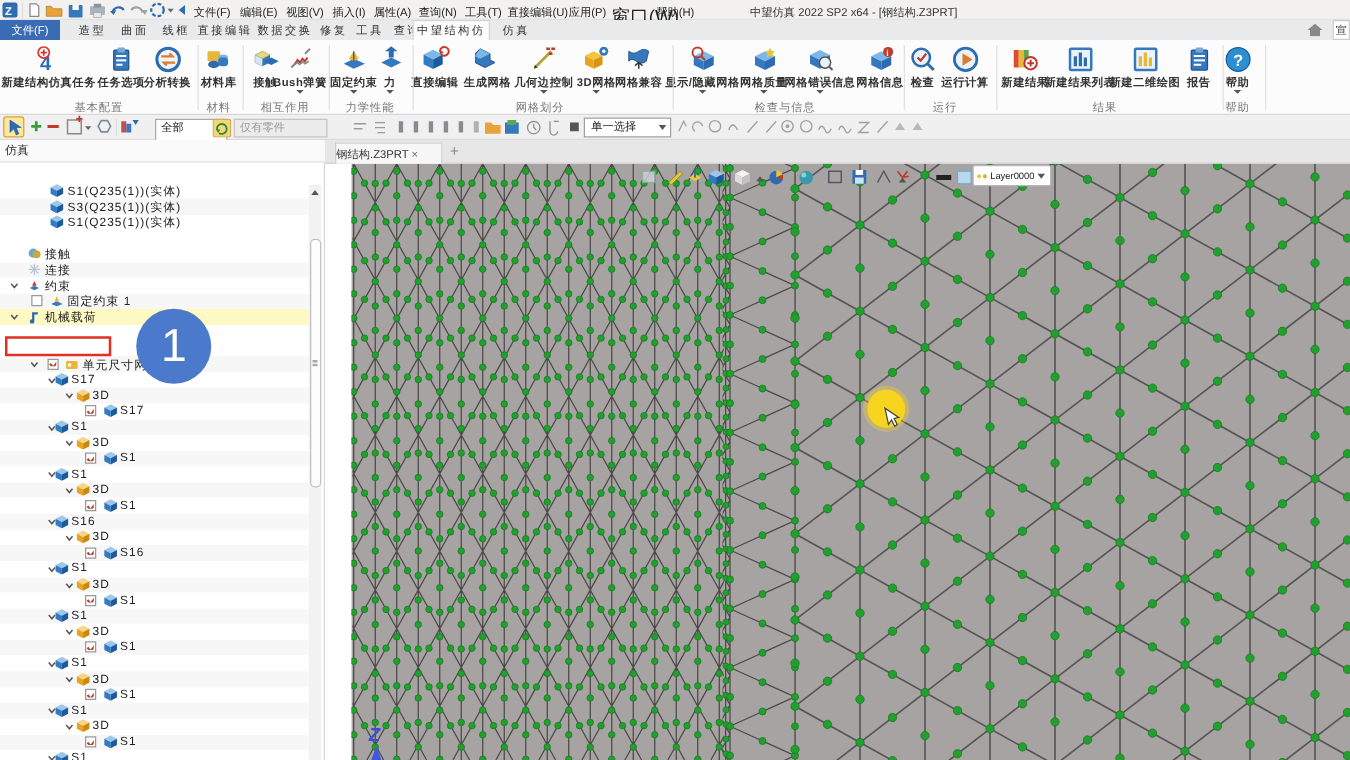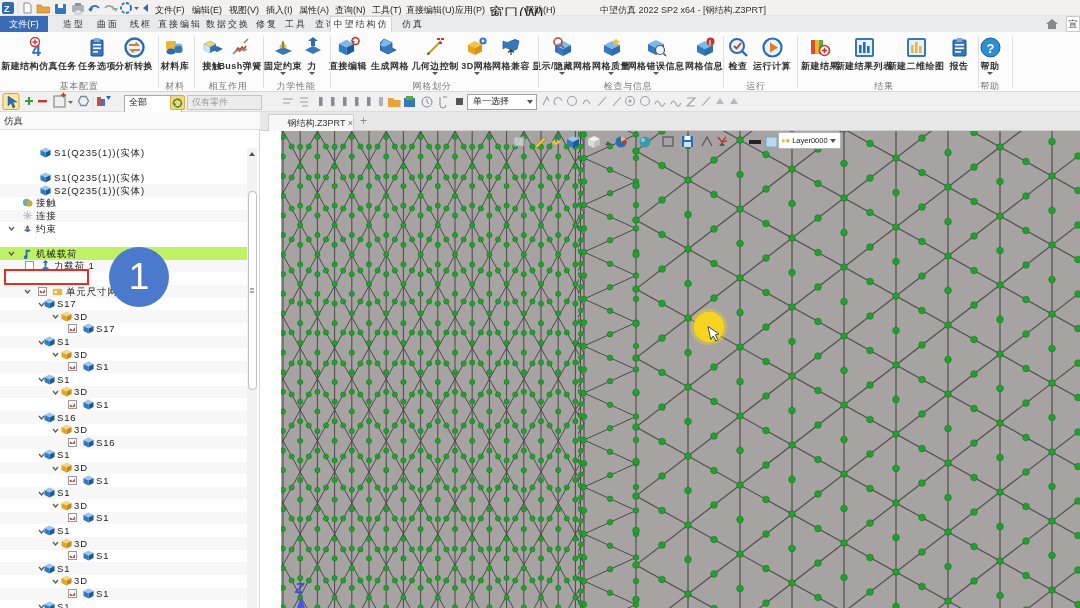--- a/index.html
+++ b/index.html
@@ -299,47 +299,47 @@
         <circle cx="105" cy="9" r="4.5"></circle>
         <path d="M115 12 q2-6 5 0 q2 5 5 -1"></path>
         <path d="M131 12 q2-6 5 0 q2 5 5 -1"></path>
         <path d="M147 6 h8 l-8 8 h8"></path>
         <path d="M162 14 l8-9"></path>
         <path d="M176 12 l4-6 4 6 Z" fill="#b8b8c0" stroke="none"></path>
         <path d="M190 12 l4-6 4 6 Z" fill="#b8b8c0" stroke="none"></path>
       </g>
     </svg>
     <div class="abs" style="left:260px;top:112px;width:820px;height:19px;background:#e7e7e7;border-bottom:1px solid #cfcfcf"></div>
-    <div class="abs" style="left:268px;top:114px;width:86px;height:17px;background:#f7f7f7;border:1px solid #cfcfcf;border-bottom:none;font-size:9px;color:#333;line-height:16px;text-align:right">钢结构.Z3PRT <span style="color:#666">×</span></div>
+    <div class="abs" style="left:268px;top:114px;width:86px;height:17px;background:#f7f7f7;border:1px solid #cfcfcf;border-bottom:none;font-size:9px;color:#333;line-height:16px;text-align:left">钢结构.Z3PRT <span style="color:#666">×</span></div>
     <div class="abs" style="left:360px;top:114px;font-size:12px;color:#888">+</div>
     <div class="abs" style="left:0;top:112px;width:260px;height:496px;background:#fff;border-right:1px solid #d8d8d8"></div>
     <div class="abs" style="left:0;top:112px;width:260px;height:18px;background:#fafafa;border-bottom:1px solid #e0e0e0;font-size:9.5px;color:#333;line-height:17px;padding-left:4px">仿真</div>
     <div class="trow" style="left:0;top:146.5px;background:#fff">
       <svg class="ic" style="left:40px" viewBox="0 0 12 12">
         <path d="M6 0.5 L11.5 3.2 L6 6 L0.5 3.2 Z" fill="#9fc6e8"></path>
         <path d="M0.5 3.2 L6 6 L6 11.5 L0.5 8.7 Z" fill="#2f7bc4"></path>
         <path d="M11.5 3.2 L6 6 L6 11.5 L11.5 8.7 Z" fill="#1c5a9e"></path>
       </svg>
       <span class="ttx" style="left:54px">S1(Q235(1))(实体)</span>
     </div>
+    <div class="trow" style="left:0;top:159.1px;background:#f7f7f7">
+      <svg class="ic" style="left:40px" viewBox="0 0 12 12">
+        <path d="M6 0.5 L11.5 3.2 L6 6 L0.5 3.2 Z" fill="#9fc6e8"></path>
+        <path d="M0.5 3.2 L6 6 L6 11.5 L0.5 8.7 Z" fill="#2f7bc4"></path>
+        <path d="M11.5 3.2 L6 6 L6 11.5 L11.5 8.7 Z" fill="#1c5a9e"></path>
+      </svg>
+      <span class="ttx" style="left:54px">S3(Q235(1))(实体)</span>
+    </div>
     <div class="trow" style="left:0;top:171.7px;background:#fff">
       <svg class="ic" style="left:40px" viewBox="0 0 12 12">
         <path d="M6 0.5 L11.5 3.2 L6 6 L0.5 3.2 Z" fill="#9fc6e8"></path>
         <path d="M0.5 3.2 L6 6 L6 11.5 L0.5 8.7 Z" fill="#2f7bc4"></path>
         <path d="M11.5 3.2 L6 6 L6 11.5 L11.5 8.7 Z" fill="#1c5a9e"></path>
       </svg>
       <span class="ttx" style="left:54px">S1(Q235(1))(实体)</span>
-    </div>
-    <div class="trow" style="left:0;top:184.3px;background:#f7f7f7">
-      <svg class="ic" style="left:40px" viewBox="0 0 12 12">
-        <path d="M6 0.5 L11.5 3.2 L6 6 L0.5 3.2 Z" fill="#9fc6e8"></path>
-        <path d="M0.5 3.2 L6 6 L6 11.5 L0.5 8.7 Z" fill="#2f7bc4"></path>
-        <path d="M11.5 3.2 L6 6 L6 11.5 L11.5 8.7 Z" fill="#1c5a9e"></path>
-      </svg>
-      <span class="ttx" style="left:54px">S2(Q235(1))(实体)</span>
     </div>
     <div class="trow" style="left:0;top:196.9px;background:#fff">
       <svg class="ic" style="left:22px" viewBox="0 0 12 12">
         <circle cx="5" cy="6" r="4" fill="#6aa8c8"></circle>
         <circle cx="8" cy="7" r="3.4" fill="#caa93a"></circle>
       </svg>
       <span class="ttx" style="left:36px">接触</span>
     </div>
     <div class="trow" style="left:0;top:209.5px;background:#f7f7f7">
       <svg class="ic" style="left:22px" viewBox="0 0 12 12">
@@ -350,36 +350,36 @@
     <div class="trow" style="left:0;top:222.1px;background:#fff">
       <svg class="chv" style="left:8px">
         <path d="M1 2 L3.5 5 L6 2" stroke="#555" stroke-width="1.2" fill="none"></path>
       </svg>
       <svg class="ic" style="left:22px" viewBox="0 0 12 12">
         <path d="M2 8 L6 6 L10 8 L6 10 Z" fill="#3578be"></path>
         <path d="M4 6 L6 2 L8 6 Z" fill="#c0392b"></path>
       </svg>
       <span class="ttx" style="left:36px">约束</span>
     </div>
-    <div class="trow" style="left:0;top:247.3px;background:#bef264">
+    <div class="trow" style="left:0;top:234.7px;background:#f7f7f7">
+      <div class="cb" style="left:25px"></div>
+      <svg class="ic" style="left:40px" viewBox="0 0 12 12">
+        <path d="M1 9 L6 6.5 L11 9 L6 11 Z" fill="#3578be"></path>
+        <path d="M4 7 L6 2 L8 7 Z" fill="#e8b73a"></path>
+      </svg>
+      <span class="ttx" style="left:54px">固定约束 1</span>
+    </div>
+    <div class="trow" style="left:0;top:247.3px;background:#fef9c3">
       <svg class="chv" style="left:8px">
         <path d="M1 2 L3.5 5 L6 2" stroke="#555" stroke-width="1.2" fill="none"></path>
       </svg>
       <svg class="ic" style="left:22px" viewBox="0 0 12 12">
         <path d="M4 2 h5 v2 h-3 v6 a2 2 0 1 1 -2 -2 Z" fill="#2d6cb0"></path>
       </svg>
       <span class="ttx" style="left:36px">机械载荷</span>
-    </div>
-    <div class="trow" style="left:0;top:259.9px;background:#f7f7f7">
-      <div class="cb" style="left:25px"></div>
-      <svg class="ic" style="left:40px" viewBox="0 0 12 12">
-        <path d="M2 9 L6 7 L10 9 L6 11 Z" fill="#3578be"></path>
-        <path d="M5 7 h2 v-4 h2 L6 0 3 3 h2 Z" fill="#2d6cb0"></path>
-      </svg>
-      <span class="ttx" style="left:54px">力载荷 1</span>
     </div>
     <div class="trow" style="left:0;top:285.1px;background:#f7f7f7">
       <svg class="chv" style="left:24px">
         <path d="M1 2 L3.5 5 L6 2" stroke="#555" stroke-width="1.2" fill="none"></path>
       </svg>
       <div class="cb" style="left:38px"></div>
       <svg class="chv" style="left:38px;top:1px" width="11" height="11">
         <path d="M2 5 l2.5 3 L9 2" stroke="#c0392b" stroke-width="1.6" fill="none"></path>
       </svg>
       <svg class="ic" style="left:52px" viewBox="0 0 12 12">

